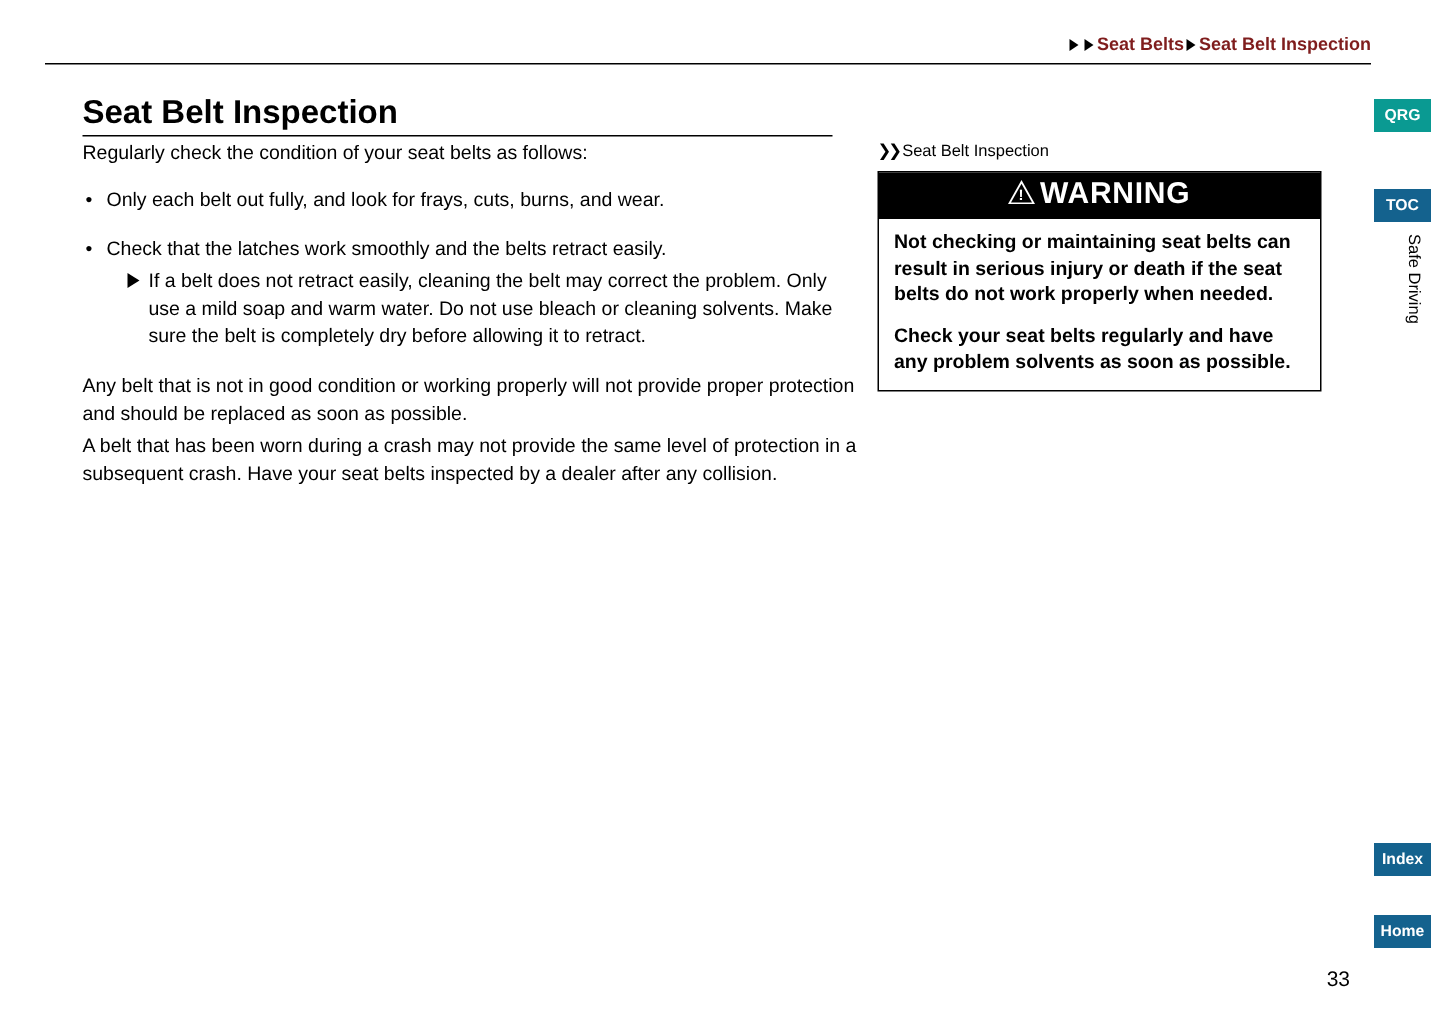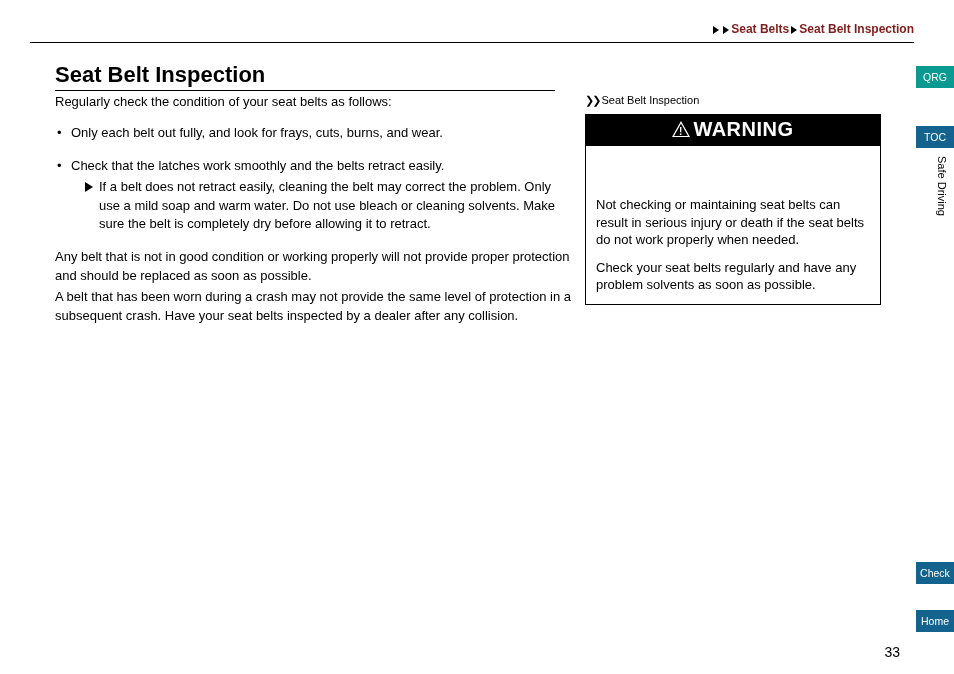--- a/index.html
+++ b/index.html
@@ -144,38 +144,37 @@
     letter-spacing: 0.5px;
   }
   .warning-header .warn-icon {
     display: inline-block;
     vertical-align: -1px;
     margin-right: 3px;
   }
   .warning-body {
     padding: 6px 10px 10px 10px;
     font-size: 13px;
-    font-weight: 400;
+    font-weight: 700;
     line-height: 1.35;
-    margin-top: 44px;
   }
   .warning-body p {
     margin: 0 0 10px 0;
   }
   .warning-body p:last-child { margin-bottom: 0; }
 
   
   .tab {
     position: absolute;
     right: 0;
     width: 38px;
     height: 22px;
     color: #fff;
     font-size: 10.5px;
-    font-weight: 400;
+    font-weight: 700;
     text-align: center;
     line-height: 22px;
     cursor: pointer;
   }
   .tab.qrg   { top: 66px;  background: #0a9a92; }
   .tab.toc   { top: 126px; background: #14628e; }
   .tab.index { top: 562px; background: #14628e; }
   .tab.home  { top: 610px; background: #14628e; }
 
   
@@ -241,18 +240,18 @@
     </span><span>WARNING</span>
   </div>
   <div class="warning-body">
     <p>Not checking or maintaining seat belts can result in serious injury or death if the seat belts do not work properly when needed.</p>
     <p>Check your seat belts regularly and have any problem solvents as soon as possible.</p>
   </div>
 </div>
 
 <div class="tab qrg">QRG</div>
 <div class="tab toc">TOC</div>
-<div class="tab index">Check</div>
+<div class="tab index">Index</div>
 <div class="tab home">Home</div>
 
 <div class="section-label">Safe Driving</div>
 
 <div class="page-no">33</div>
 
 </body></html>

